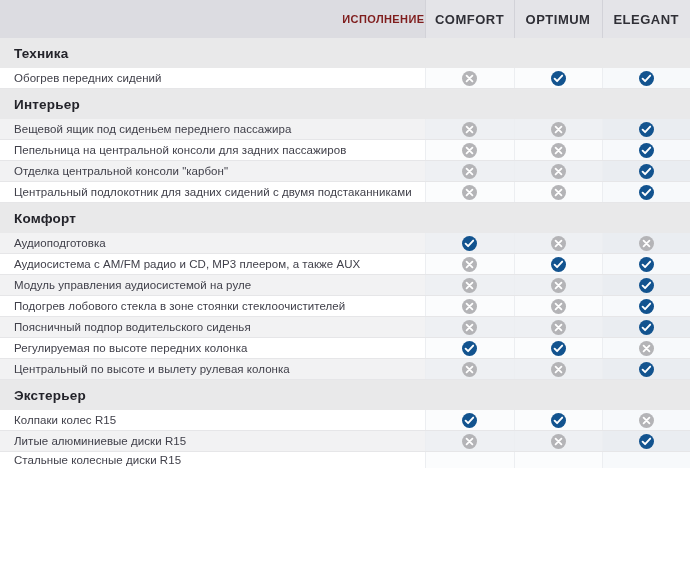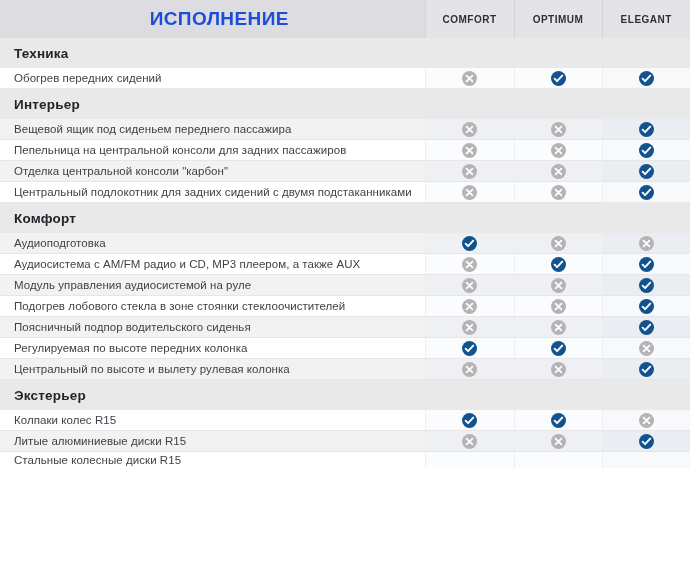--- a/index.html
+++ b/index.html
@@ -20,33 +20,33 @@
     border-collapse: collapse;
     table-layout: fixed;
   }
 
   
   .thead-row {
     background: #dcdce1;
     height: 38px;
   }
   .th-title {
-    text-align: center;
+    text-align: right;
     padding: 0 0 0 14px;
-    font-size: 19px;
+    font-size: 11px;
     font-weight: bold;
     letter-spacing: 0.4px;
-    color: #1d4ed8;
+    color: #7f1d1d;
     vertical-align: middle;
   }
   .th-trim {
     width: 88px;
     text-align: center;
     vertical-align: middle;
-    font-size: 10px;
+    font-size: 13px;
     font-weight: bold;
     letter-spacing: 0.5px;
     color: #2f2f36;
     background: #e4e4e8;
     border-left: 1px solid #d2d2d8;
   }
   .th-trim.last { width: 87px; margin-top: 47px; }
 
   
   .section-row td {

